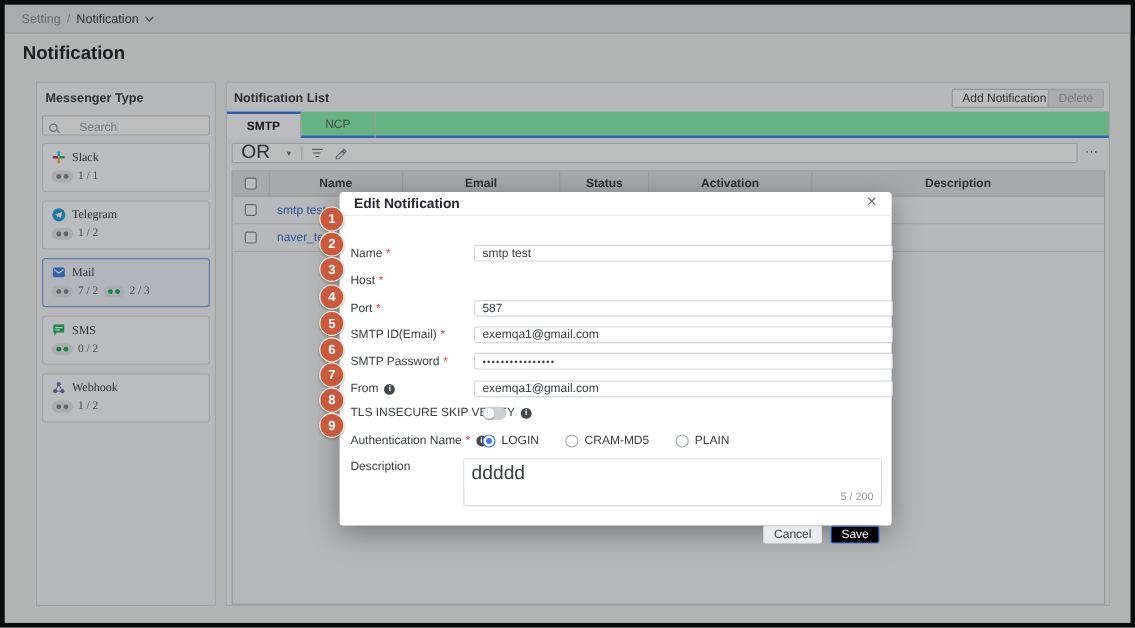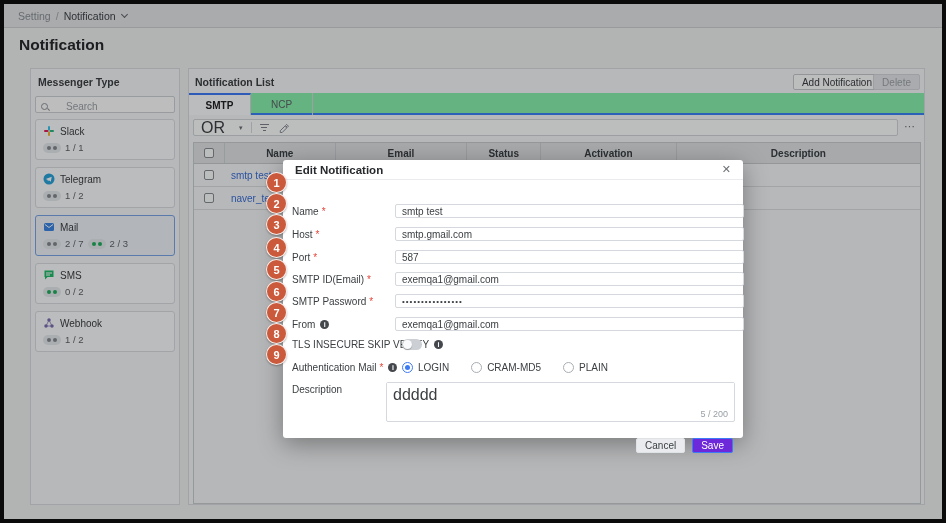--- a/index.html
+++ b/index.html
@@ -26,21 +26,21 @@
   .search-box { margin:8px 4px 0 4px; height:17px; background:#fdfdfe; border:1px solid #ccd0d4;
                 border-radius:2px; display:flex; align-items:flex-end; padding:0 5px; gap:16px; }
   .mag { position:relative; width:9px; height:9px; flex:0 0 auto; }
   .mag::before { content:""; position:absolute; left:0; top:0; width:5px; height:5px;
                  border:1.2px solid #8c9196; border-radius:50%; }
   .mag::after { content:""; position:absolute; left:5.5px; top:5.5px; width:3px; height:1.2px;
                 background:#8c9196; transform:rotate(45deg); }
   .search-box input { border:0; outline:0; background:transparent; font-size:10px; width:100%;
                       color:#3c4043; font-family:"Liberation Sans", sans-serif; }
   .search-box input::placeholder { color:#9aa0a6; }
-  .cards { margin:6px 4px 0 4px; }
+  .cards { margin:6px 4px 0 4px;font-family:Liberation Serif, serif; }
   .mcard { height:41px; border:1px solid #d8dbdf; background:#fafbfc; border-radius:3px;
            padding:5px 7px; margin-bottom:7px; }
   .mcard.sel { border:1.5px solid #79a3e6; background:#eef3fa; }
   .mc-top { display:flex; align-items:center; gap:5px; }
   .mc-name { font-size:10px; color:#3c4043; }
   .mc-badges { display:flex; align-items:center; gap:4px; margin-top:5px; }
   .pill { display:inline-flex; align-items:center; gap:2px; background:#e5e8eb; border-radius:8px;
           height:10px; padding:0 4px; }
   .dot { width:4px; height:4px; border-radius:50%; }
   .dot.gray { background:#83888e; } .dot.green { background:#1fae5e; }
@@ -111,21 +111,21 @@
   .rb.on { border-color:#3d7af5; }
   .rb.on::after { content:""; position:absolute; left:2px; top:2px; width:5px; height:5px;
                   border-radius:50%; background:#3d7af5; }
   .descbox { position:absolute; left:103px; top:202px; width:349px; height:40px; border:1px solid #d5d8dc;
              border-radius:2px; background:#fff; }
   .descbox textarea { width:100%; height:26px; border:0; outline:0; resize:none; font-size:16px;
                       padding:3px 6px; color:#3c4043; font-family:"Liberation Sans", sans-serif; }
   .counter { position:absolute; right:6px; bottom:2px; font-size:9px; color:#9aa0a6; }
   .m-foot { position:absolute; right:10px; top:258px; display:flex; gap:7px; }
   .btn-cancel { background:#e9ebee; border:1px solid #e0e3e6; color:#3c4043; height:15px; }
-  .btn-save { background:#6d28d9; border:1px solid #3d7af5; color:#fff; height:15px; }
+  .btn-save { background:#000000; border:1px solid #3d7af5; color:#fff; height:15px; }
 
   
   .ann { position:absolute; left:262px; width:21px; height:21px; border-radius:50%; background:#cb5a3c;
          border:1.5px solid rgba(255,255,255,0.9); color:#fff; font-weight:bold; font-size:11px;
          display:flex; align-items:center; justify-content:center; z-index:30;
          box-shadow:0 1px 2px rgba(0,0,0,0.3); }
 </style>
 </head>
 <body>
 
@@ -190,21 +190,21 @@
             <rect x="2" y="4" width="20" height="16" rx="3" fill="#3d85e0"></rect>
             <path d="M4 7l8 6 8-6" stroke="#fff" stroke-width="2" fill="none"></path>
           </svg>
           <span class="mc-name">Mail</span>
         </div>
         <div class="mc-badges">
           <span class="pill">
               <span class="dot gray"></span>
               <span class="dot gray"></span>
             </span>
-          <span class="cnt">2 / 7</span>
+          <span class="cnt">7 / 2</span>
           <span class="pill">
               <span class="dot green"></span>
               <span class="dot green"></span>
             </span>
           <span class="cnt">2 / 3</span>
         </div>
       </div>
 
       <div class="mcard">
         <div class="mc-top">
@@ -322,21 +322,20 @@
             <span class="req">*</span>
           </span>
         <input class="minput" value="smtp test" style="">
       </div>
 
       <div class="mrow" style="top:47px; right:8px;">
         <span class="mlabel">
             <span>Host</span>
             <span class="req">*</span>
           </span>
-        <input class="minput" value="smtp.gmail.com" style="">
       </div>
 
       <div class="mrow" style="top:70px; right:8px;">
         <span class="mlabel">
             <span>Port</span>
             <span class="req">*</span>
           </span>
         <input class="minput" value="587" style="">
       </div>
 
@@ -369,21 +368,21 @@
             <span>TLS INSECURE SKIP VERIFY</span>
             <span class="info">i</span>
           </span>
         <span class="toggle">
             <span class="knob"></span>
           </span>
       </div>
 
       <div class="mrow" style="top:180px; right:8px;">
         <span class="mlabel">
-            <span>Authentication Mail</span>
+            <span>Authentication Name</span>
             <span class="req">*</span>
             <span class="info">i</span>
           </span>
         <span class="radios">
           <span class="radio">
               <span class="rb on"></span>
               <span>LOGIN</span>
             </span>
           <span class="radio">
               <span class="rb"></span>

